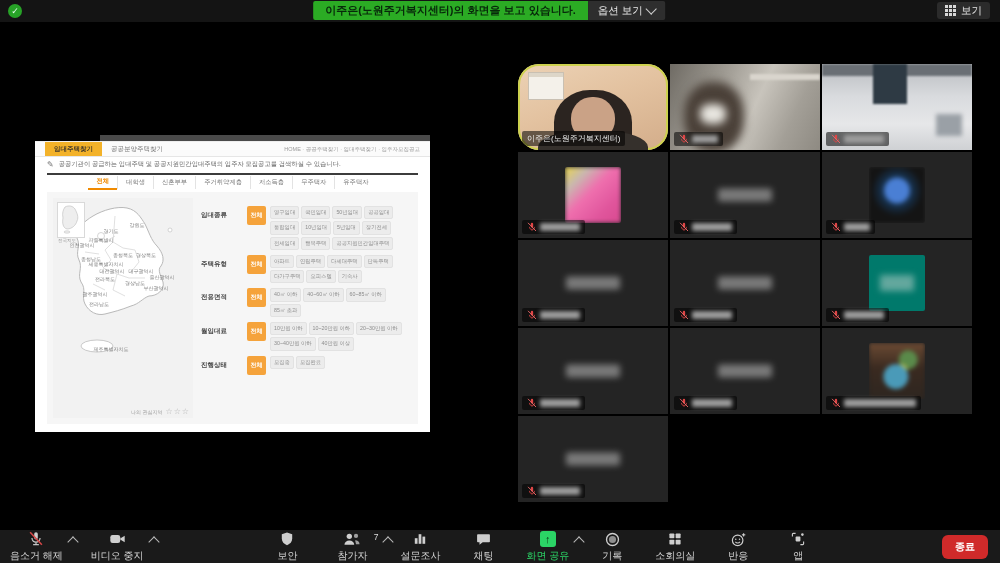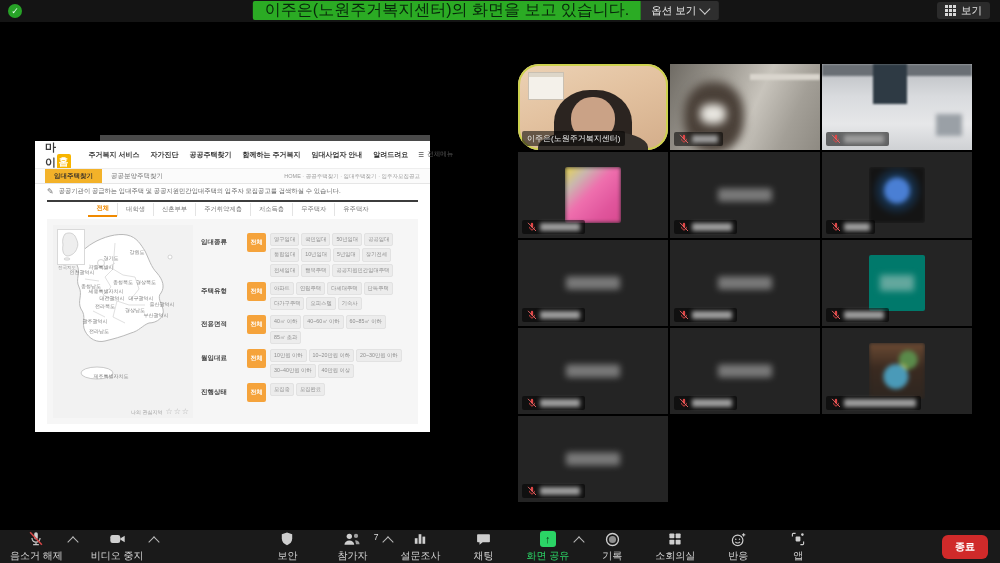--- a/index.html
+++ b/index.html
@@ -2,21 +2,21 @@
 <html><head>
 <meta charset="utf-8">
 <style>
   html,body{margin:0;padding:0;background:#000;width:1000px;height:563px;overflow:hidden;
     font-family:"Liberation Sans","DejaVu Sans",sans-serif;-webkit-font-smoothing:antialiased;}
   
   .topbar{position:absolute;left:0;top:0;width:1000px;height:22px;background:#141414;display:flex;align-items:center;}
   .shield-badge{position:absolute;left:8px;top:4px;width:14px;height:14px;background:#27a327;border-radius:50%;
     display:flex;align-items:center;justify-content:center;color:#eafff0;font-size:9px;font-weight:bold;}
   .banner-wrap{position:absolute;left:50%;top:1px;transform:translateX(-53%);display:flex;height:19px;}
-  .banner{background:#2bab24;color:#07280a;font-size:16px;font-weight:normal;display:flex;align-items:center;
+  .banner{background:#2bab24;color:#07280a;font-size:11px;font-weight:bold;display:flex;align-items:center;
     padding:0 12px;border-radius:2px 0 0 2px;white-space:nowrap;}
   .opt-btn{background:#2e2e2e;color:#e8e8e8;font-size:10.5px;display:flex;align-items:center;gap:5px;
     padding:0 10px;border-radius:0 2px 2px 0;white-space:nowrap;}
   .view-btn{position:absolute;right:10px;top:2px;height:17px;background:#2b2b2b;border-radius:3px;color:#e3e3e3;
     font-size:10.5px;display:flex;align-items:center;gap:5px;padding:0 8px;}
   .grid-icon{display:grid;grid-template-columns:repeat(3,3px);grid-template-rows:repeat(3,3px);gap:1px;}
   .grid-icon i{background:#d8d8d8;}
   .chev-down{width:7px;height:7px;display:inline-block;border:solid #cfcfcf;border-width:0 1.4px 1.4px 0;
     transform:rotate(45deg);margin-top:-3px;}
   .chev-up{width:7px;height:7px;display:inline-block;border:solid #b9b9b9;border-width:0 1.4px 1.4px 0;
@@ -162,38 +162,20 @@
         <i></i>
         <i></i>
         <i></i>
       </span>
     <span>보기</span>
   </div>
 </div>
 
 <div class="share-topstrip"></div>
 <div class="site">
-  <div class="site-header">
-    <div class="logo">
-      <span class="logo-text">마이</span>
-      <span class="logo-badge">홈</span>
-    </div>
-    <div class="site-nav">
-        <span class="nav-item">주거복지 서비스</span>
-        <span class="nav-item">자가진단</span>
-        <span class="nav-item">공공주택찾기</span>
-        <span class="nav-item">함께하는 주거복지</span>
-        <span class="nav-item">임대사업자 안내</span>
-        <span class="nav-item">알려드려요</span>
-      </div>
-    <div class="all-menu">
-      <span>☰</span>
-      <span>전체메뉴</span>
-    </div>
-  </div>
   <div class="site-tabs">
     <div class="tab-active">임대주택찾기</div>
     <div class="tab-inactive">공공분양주택찾기</div>
     <div class="breadcrumb">HOME · 공공주택찾기 · 임대주택찾기 · 입주자모집공고</div>
   </div>
   <div class="site-desc">
     <span class="pencil">✎</span>
     <span class="desc-text">공공기관이 공급하는 임대주택 및 공공지원민간임대주택의 입주자 모집공고를 검색하실 수 있습니다.</span>
   </div>
   <div class="site-divider"></div>

